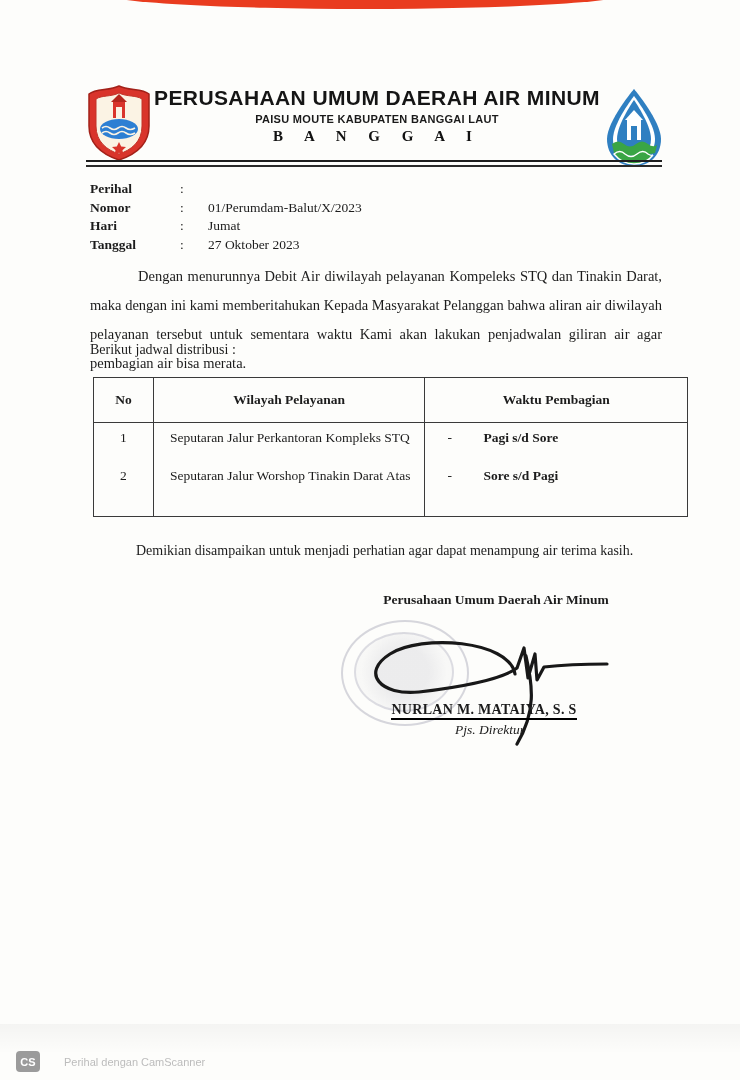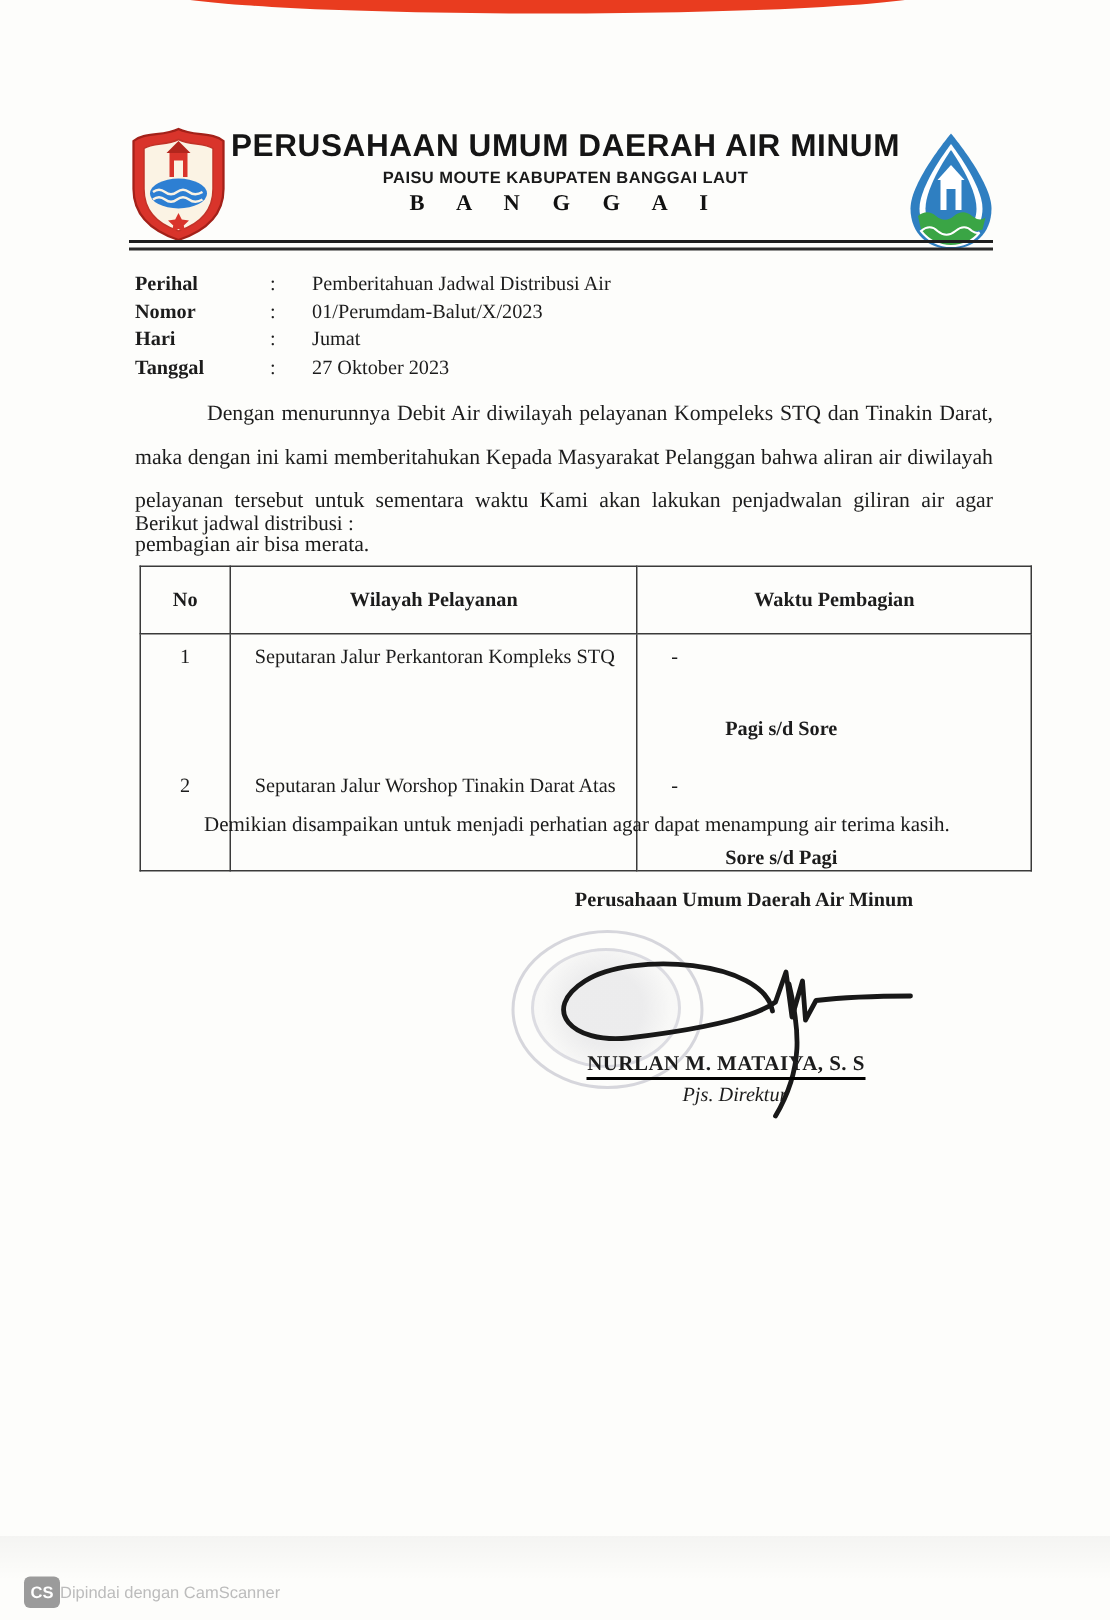--- a/index.html
+++ b/index.html
@@ -87,21 +87,21 @@
   .sched-table td{
     border-left:1.6px solid #3a3a3a; border-right:1.6px solid #3a3a3a;
     vertical-align:top; padding-top:7px;
   }
   .sched-table tr.last td{ border-bottom:1.6px solid #3a3a3a; padding-top:22px; height:70px; }
   td.cell-no{ text-align:center; }
   td.cell-wilayah{ padding-left:16px; }
   td.cell-waktu{ padding-left:22px; }
   .waktu-wrap{ display:flex; }
   .waktu-dash{ width:36px; }
-  .waktu-text{ font-weight:bold;margin-top:48px; }
+  .waktu-text{ font-weight:bold; }
 
   
   .closing{
     position:absolute; left:90px; top:543px; width:580px;
     font-size:14px; text-indent:46px;
   }
 
   
   .sig{ position:absolute; left:335px; top:592px; width:322px; height:160px; text-align:center; }
   .sig-org1{ font-size:13.5px; font-weight:bold; }
@@ -124,21 +124,21 @@
   .sig-name span{ border-bottom:2px solid #000; padding-bottom:1px; }
   .sig-title{
     position:absolute; left:0; top:130px; width:100%;
     transform:translateX(-6px);
     font-size:13.5px; font-style:italic;
   }
 
   
   .scanfoot{
     position:absolute; left:16px; top:1051px;
-    display:flex; align-items:center; gap:0;
+    display:flex; align-items:center; gap:24px;
     font-family:"Liberation Sans", sans-serif;
   }
   .cs-badge{
     width:24px; height:21px; border-radius:4px;
     background:#9b9b9b; color:#fff;
     font-size:11px; font-weight:bold;
     display:flex; align-items:center; justify-content:center;
   }
   .cs-text{ font-size:11px; color:#bcbcbc; }
 </style>
@@ -178,21 +178,20 @@
       <path d="M14,68 q6,-5 11,0 q6,5 12,0 q6,-5 11,0 q3,2 5,1 q-7,9 -19,9 q-12,0 -20,-10 Z" fill="#3aa545" stroke="#fff" stroke-width="1.4"></path>
     </svg>
   </div>
 </div>
 <div class="head-rule"></div>
 
 <div class="meta">
   <div class="meta-row">
     <div class="meta-label">Perihal</div>
     <div class="meta-colon">:</div>
-    <div class="meta-value">Pemberitahuan Jadwal Distribusi Air</div>
   </div>
   <div class="meta-row">
     <div class="meta-label">Nomor</div>
     <div class="meta-colon">:</div>
     <div class="meta-value">01/Perumdam-Balut/X/2023</div>
   </div>
   <div class="meta-row">
     <div class="meta-label">Hari</div>
     <div class="meta-colon">:</div>
     <div class="meta-value">Jumat</div>
@@ -254,14 +253,14 @@
     <path d="M163,32 C170,62 173,88 154,120" fill="none" stroke="#181818" stroke-width="3.2" stroke-linecap="round"></path>
   </svg>
   <div class="sig-name"><span>NURLAN M. MATAIYA, S. S</span></div>
   <div class="sig-title">Pjs. Direktur</div>
 </div>
 
 <div class="page-shade"></div>
 
 <div class="scanfoot">
   <div class="cs-badge">CS</div>
-  <div class="cs-text">Dipindai dengan CamScanner</div>
+  <div class="cs-text">Perihal dengan CamScanner</div>
 </div>
 
 </body></html>

